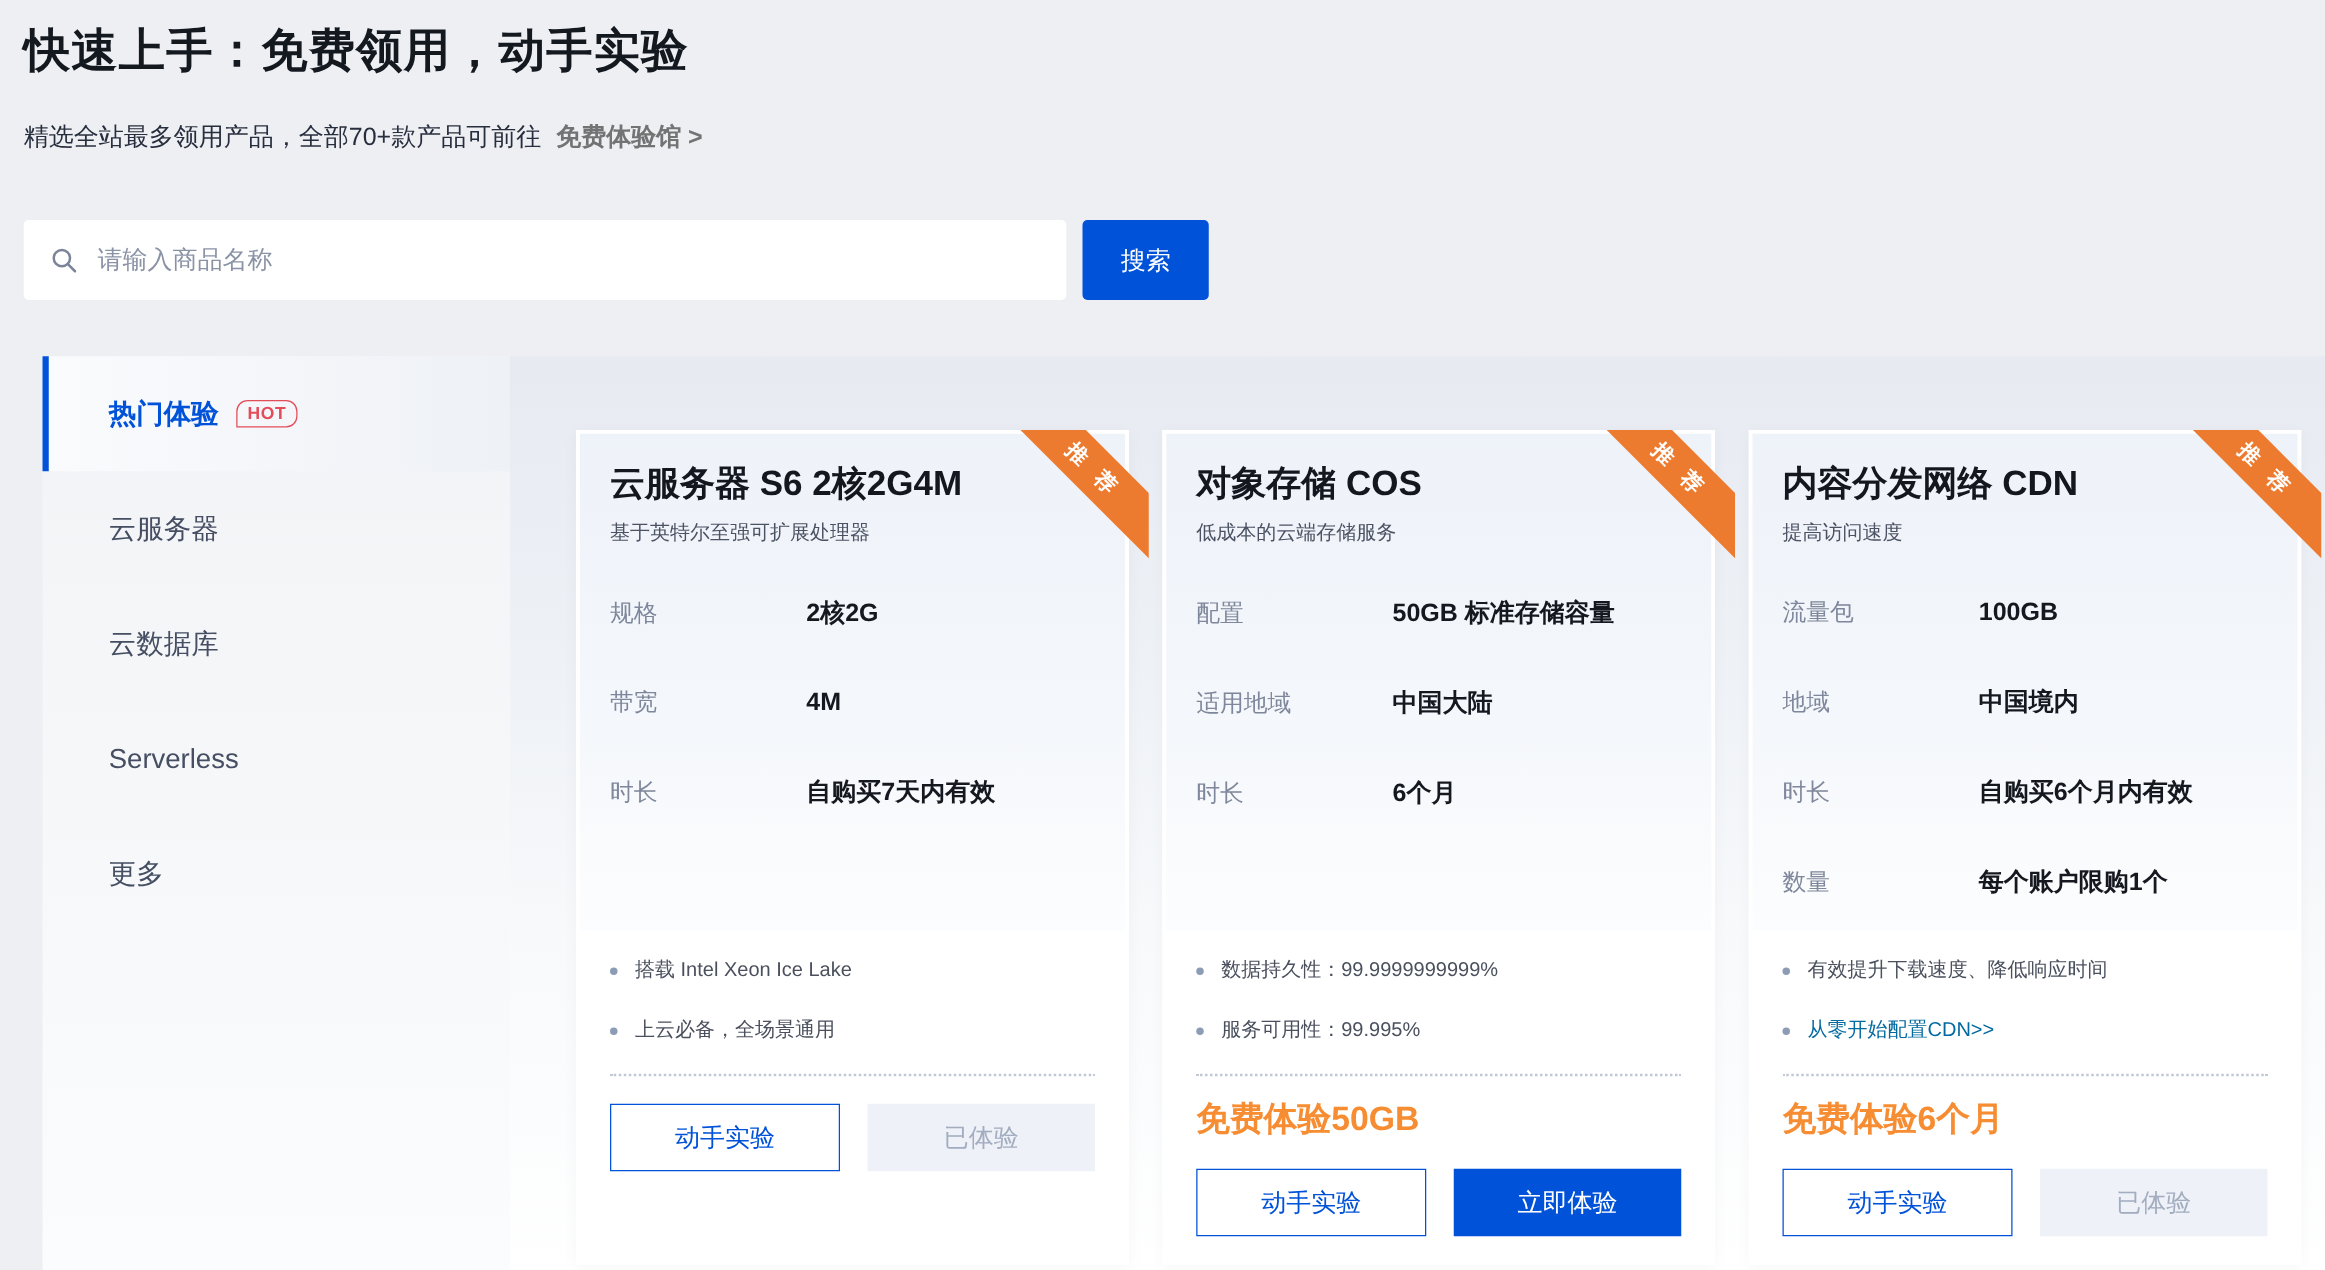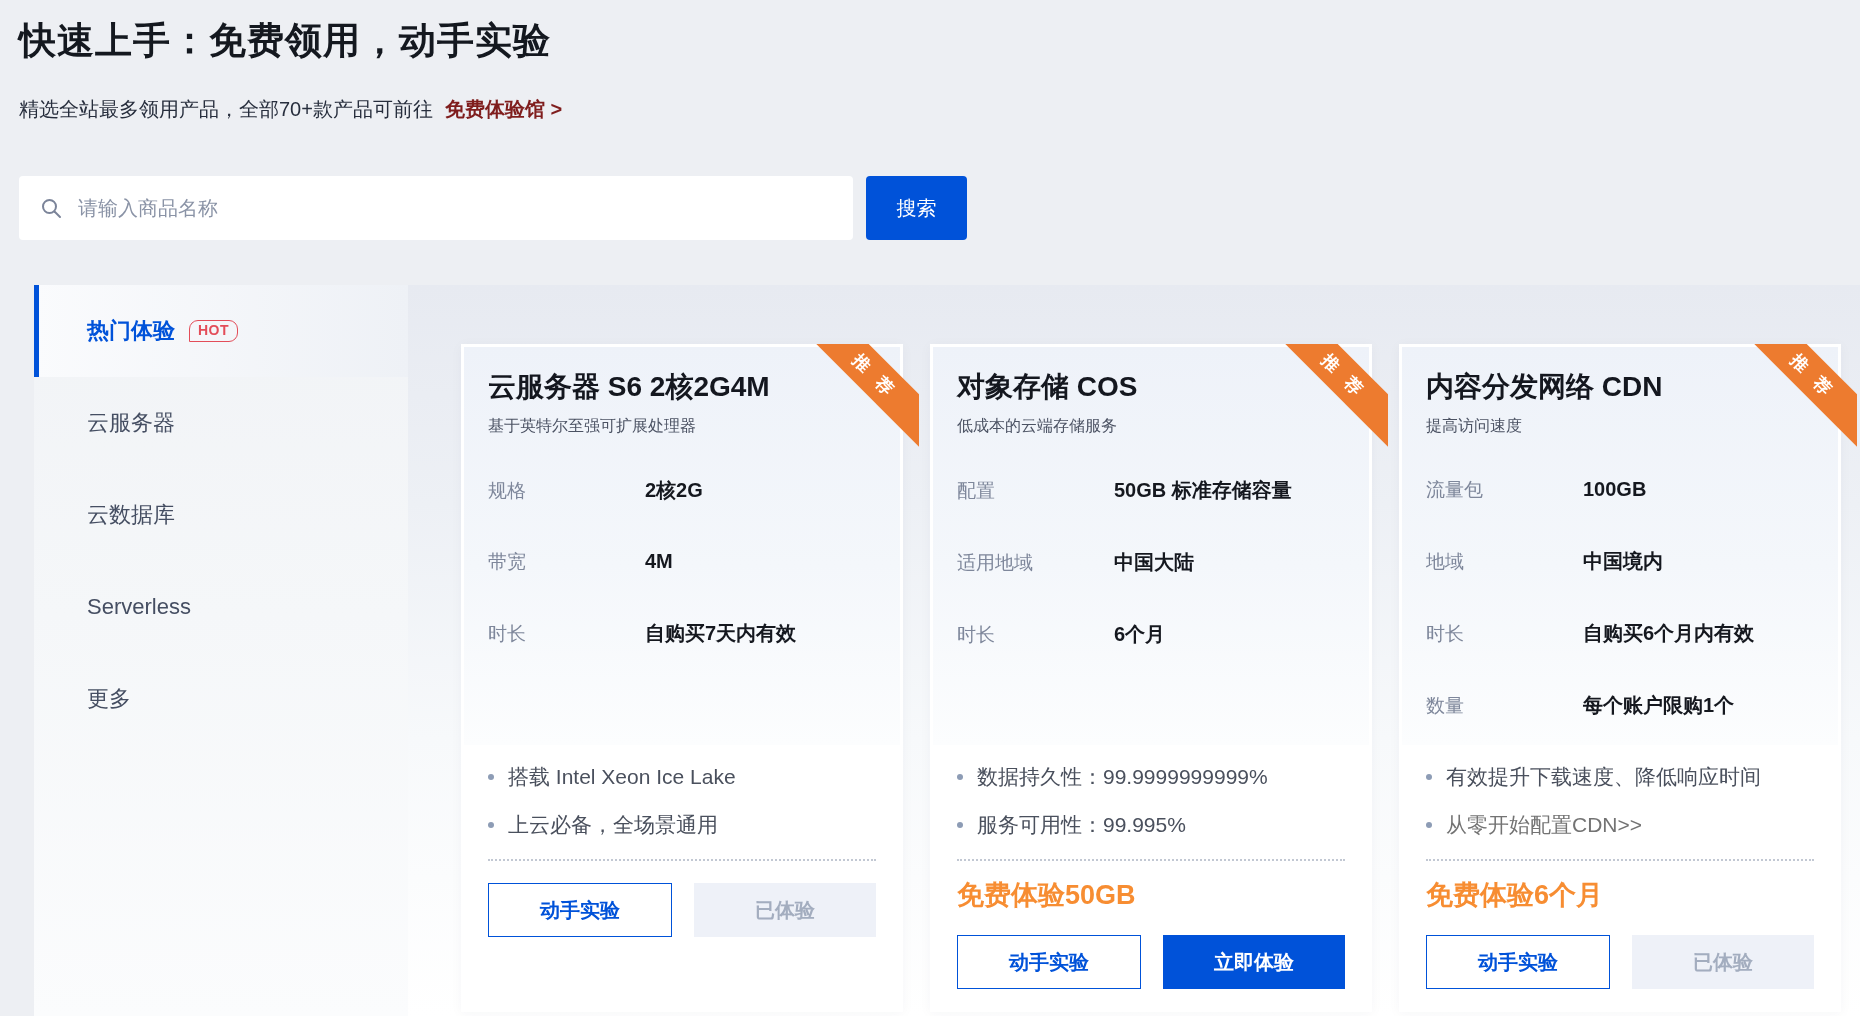--- a/index.html
+++ b/index.html
@@ -11,21 +11,21 @@
   }
   
   .page-title {
     position:absolute; left:19px; top:16px; margin:0;
     font-size:37px; font-weight:700; color:#14181f; letter-spacing:1px;
   }
   .page-sub {
     position:absolute; left:19px; top:96px;
     font-size:20px; color:#272e3d; display:flex; align-items:center;
   }
-  .page-sub .link { color:#7f1d1d; font-weight:600; margin-left:12px; cursor:pointer; text-decoration:none; }
+  .page-sub .link { color:#737373; font-weight:600; margin-left:12px; cursor:pointer; text-decoration:none; }
   
   .search-row { position:absolute; left:19px; top:176px; display:flex; gap:13px; }
   .search-box {
     width:834px; height:64px; background:#fff; border-radius:4px;
     display:flex; align-items:center; padding:0 20px;
   }
   .search-box svg { margin-right:13px; flex-shrink:0; }
   .search-box input {
     border:none; outline:none; flex:1; font-size:20px; color:#333; background:transparent;
     font-family:inherit;
@@ -70,29 +70,29 @@
     height:398px; padding:21px 24px 0;
     background:linear-gradient(180deg,#eef2f9 0%,#f4f7fb 55%,#fcfdfe 100%);
   }
   .card-title { margin:0 0 10px; font-size:28px; font-weight:700; color:#14171f; }
   .card-sub { margin:0; font-size:16px; color:#4b5263; }
   .specs { margin-top:40px; }
   .spec-row { display:flex; align-items:baseline; margin-bottom:45px;gap:42px; }
   .spec-label { width:115px; flex-shrink:0; font-size:19px; color:#7e879b; }
   .spec-value { font-size:20px; font-weight:700; color:#15181f; }
   .card-bottom { padding:18px 24px 0; background:#fff; }
-  .bullet { display:flex; align-items:center; margin-bottom:20px; font-size:21px; color:#4a505d; line-height:28px; }
+  .bullet { display:flex; align-items:center; margin-bottom:20px; font-size:16px; color:#4a505d; line-height:28px; }
   .bullet .dot { width:6px; height:6px; border-radius:50%; background:#8d9cb5; margin-right:14px; flex-shrink:0; }
-  .bullet.link-bullet .bullet-text { color:#737373; cursor:pointer;text-align:right; }
+  .bullet.link-bullet .bullet-text { color:#0369a1; cursor:pointer;text-align:right; }
   .divider { border-top:2px dotted #c2c8d3; margin-top:4px; }
   .offer { margin-top:16px; font-size:27px; font-weight:700; color:#f78d32; }
   .btn-row { display:flex; gap:22px; margin-top:22px; }
   .btn {
     flex:1; height:54px; display:flex; align-items:center; justify-content:center;
-    font-size:20px; cursor:pointer; font-family:inherit; border:none;font-weight:bold;
+    font-size:20px; cursor:pointer; font-family:inherit; border:none;
   }
   .btn-outline { background:#fff; border:1px solid #0052d9; color:#0052d9; }
   .btn-disabled { background:#eef1f8; color:#a3adbf; }
   .btn-primary { background:#0052d9; color:#fff; }
   
   .ribbon-clip {
     position:absolute; top:-3px; right:-19px; width:140px; height:140px;
     overflow:hidden; pointer-events:none;
   }
   .ribbon {

